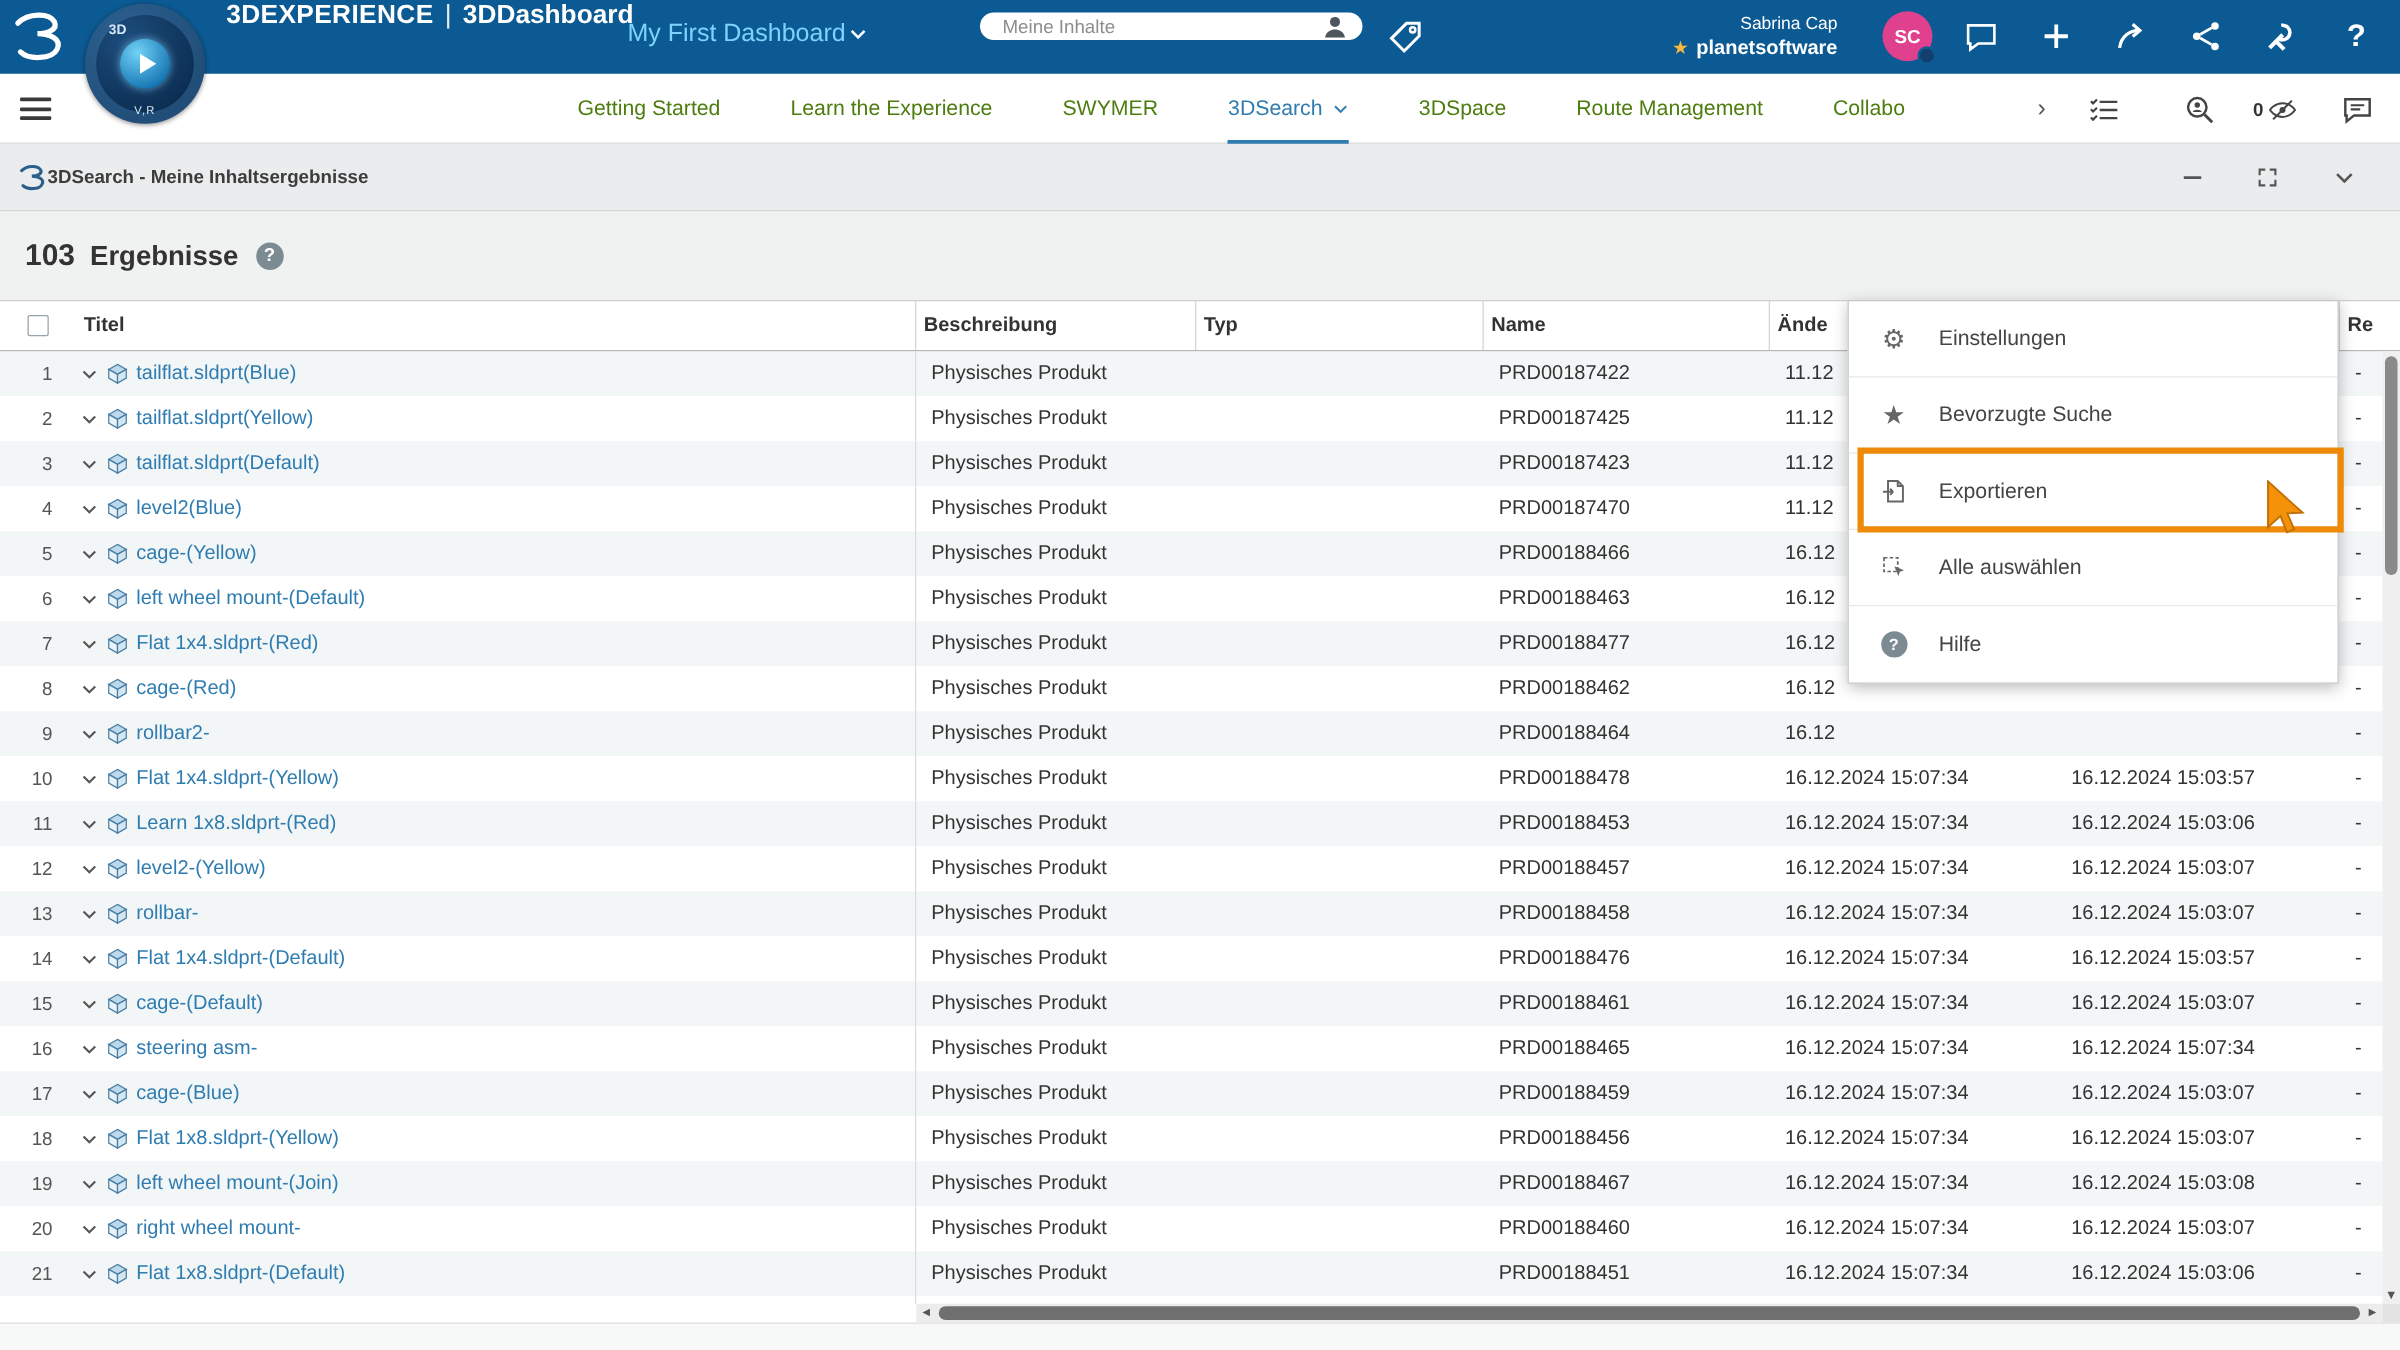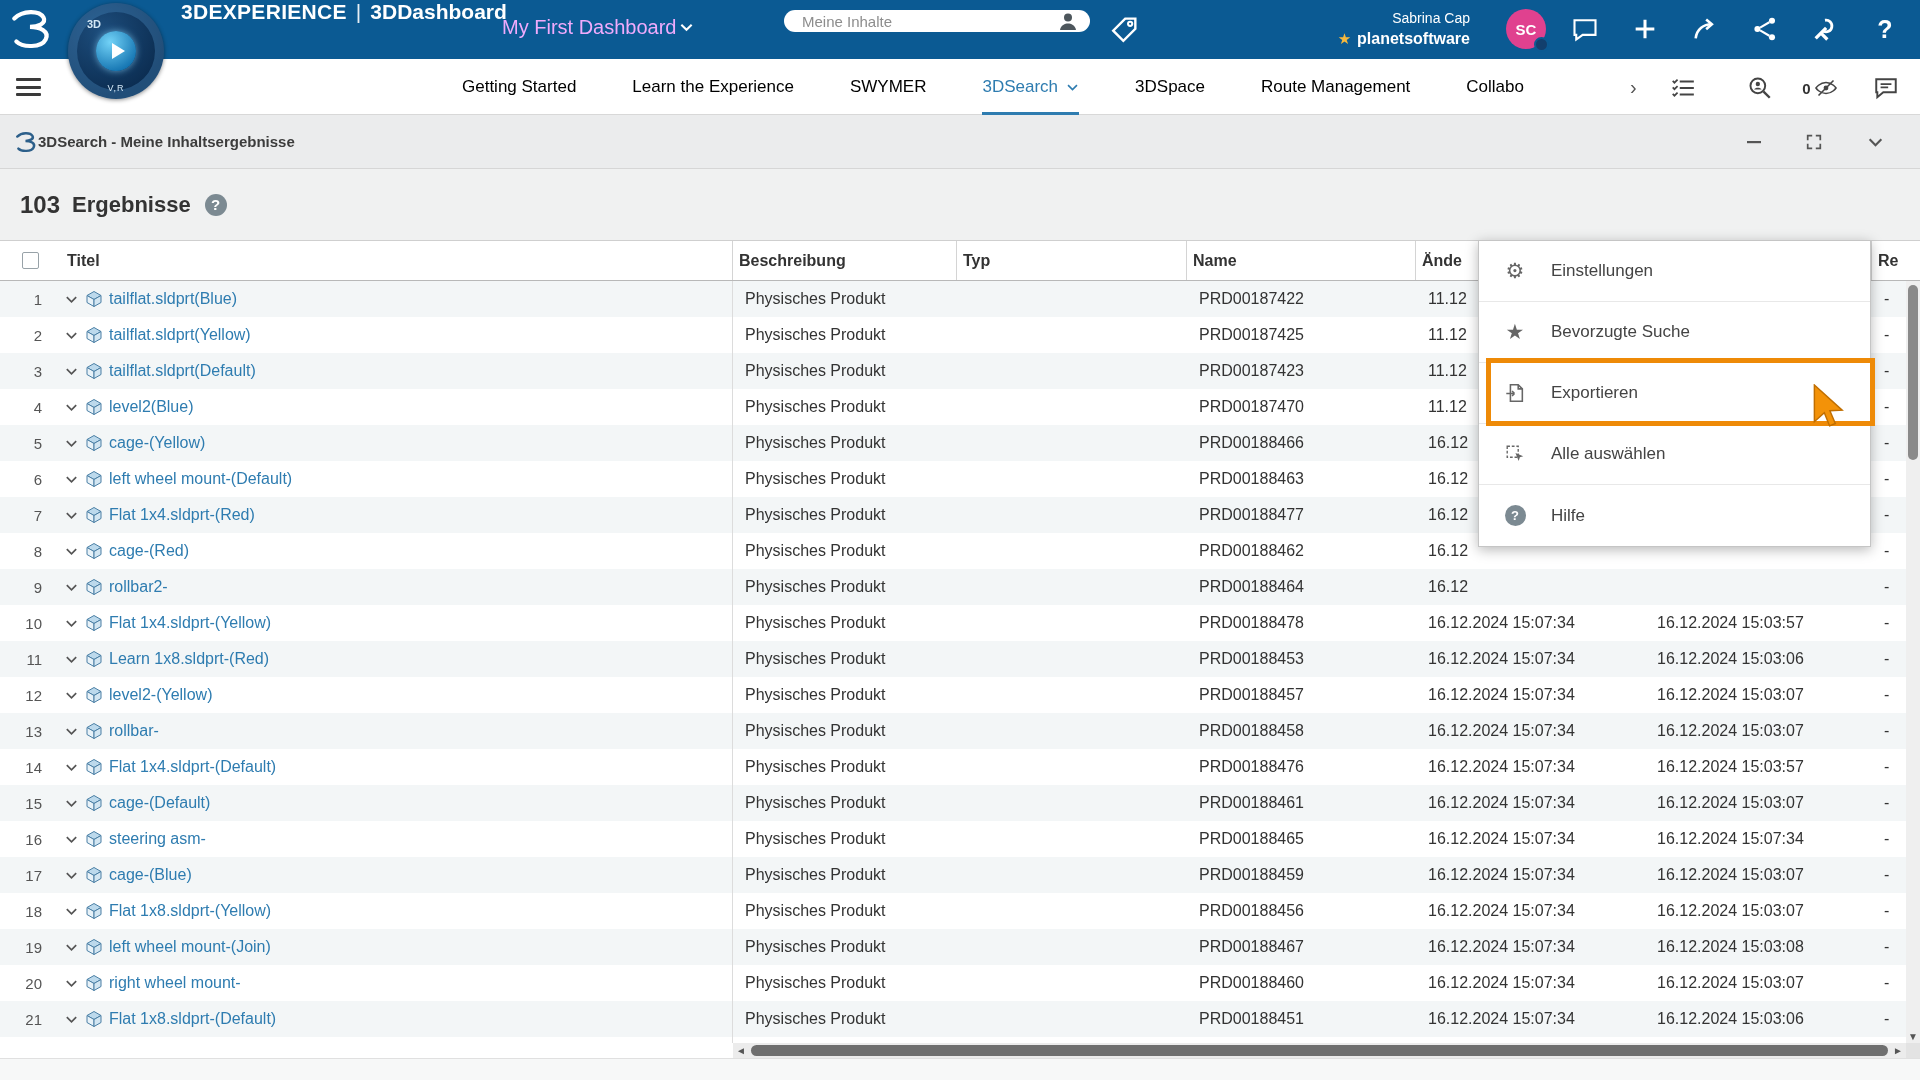--- a/index.html
+++ b/index.html
@@ -17,21 +17,21 @@
     background:radial-gradient(circle at 35% 28%,#72d2f7,#1474b1 78%);display:flex;align-items:center;justify-content:center;
     box-shadow:0 0 7px rgba(130,205,245,.7)}
   .play-tri{width:0;height:0;border-left:13px solid #fff;border-top:8px solid transparent;border-bottom:8px solid transparent;margin-left:4px}
   .compass-3d{position:absolute;left:19px;top:15px;color:#d4e8f6;font-size:11px;font-weight:700}
   .compass-vr{position:absolute;left:50%;transform:translateX(-50%);bottom:6px;color:#d4e8f6;font-size:9px;letter-spacing:1px}
 
   .brand{position:absolute;left:181px;top:0;height:59px;display:flex;align-items:flex-start;color:#fff;font-size:21px;white-space:nowrap}
   .brand-name{font-weight:600;letter-spacing:.3px}
   .brand-sep{margin:0 9px;font-weight:300;opacity:.9}
   .brand-app{font-weight:700}
-  .dash-select{position:absolute;left:502px;top:0;height:54px;display:flex;align-items:center;gap:2px;color:#f0abfc;font-size:20px;cursor:pointer;white-space:nowrap}
+  .dash-select{position:absolute;left:502px;top:0;height:54px;display:flex;align-items:center;gap:2px;color:#7dd3fc;font-size:20px;cursor:pointer;white-space:nowrap}
 
   .search-pill{position:absolute;left:784px;top:10px;width:306px;height:22px;background:#fff;border-radius:19px;
     display:flex;align-items:center;padding:0 10px 0 18px}
   .search-pill input{flex:1;border:none;outline:none;font-size:15px;color:#333;background:transparent;min-width:0}
   ::placeholder{color:#8d8d8d}
   .tag-icon{position:absolute;left:1108px;top:14px;width:32px;height:32px;cursor:pointer}
 
   .user-block{position:absolute;left:1262px;top:9px;width:208px;text-align:right;color:#fff;line-height:1.35;cursor:pointer}
   .user-name{font-size:14px}
   .tenant{font-size:16px;font-weight:700}
@@ -42,21 +42,21 @@
 
   .topbar-icons{position:absolute;left:1568px;top:12px;display:flex;gap:26px}
   .tb-icon{width:34px;height:34px;display:flex;align-items:center;justify-content:center;cursor:pointer}
   .help-q{color:#fff;font-size:25px;font-weight:700}
 
   
   .tabbar{position:absolute;top:59px;left:0;right:0;height:56px;background:#fff;border-bottom:1px solid #d8d8d8;z-index:20}
   .hamburger{position:absolute;left:16px;top:19px;width:25px;cursor:pointer}
   .hamburger span{display:block;height:3px;background:#3a3a3a;margin-bottom:4.5px;border-radius:1px}
   .tabs{position:absolute;left:462px;top:0;height:56px;display:flex;gap:56px;align-items:stretch}
-  .tab{font-size:17px;color:#000000;display:flex;align-items:center;gap:8px;cursor:pointer;
+  .tab{font-size:17px;color:#4d7c0f;display:flex;align-items:center;gap:8px;cursor:pointer;
     border-bottom:3px solid transparent;padding-top:3px;white-space:nowrap}
   .tab.active{color:#2e7cb0;border-bottom-color:#2e7cb0}
   .tab-overflow{position:absolute;left:1630px;top:0;height:56px;display:flex;align-items:center;color:#555;font-size:20px;cursor:pointer}
   .tbr-icon{position:absolute;top:14px;width:34px;height:30px;display:flex;align-items:center;justify-content:center;cursor:pointer}
   .badge-count{font-size:15px;font-weight:700;color:#333;margin-right:3px}
 
   
   .widget-header{position:absolute;top:115px;left:0;right:0;height:54px;background:#ebeced;border-bottom:1px solid #d6d6d6;
     display:flex;align-items:center;z-index:10}
   .widget-logo{margin-left:14px;width:24px;height:24px;flex:none}

